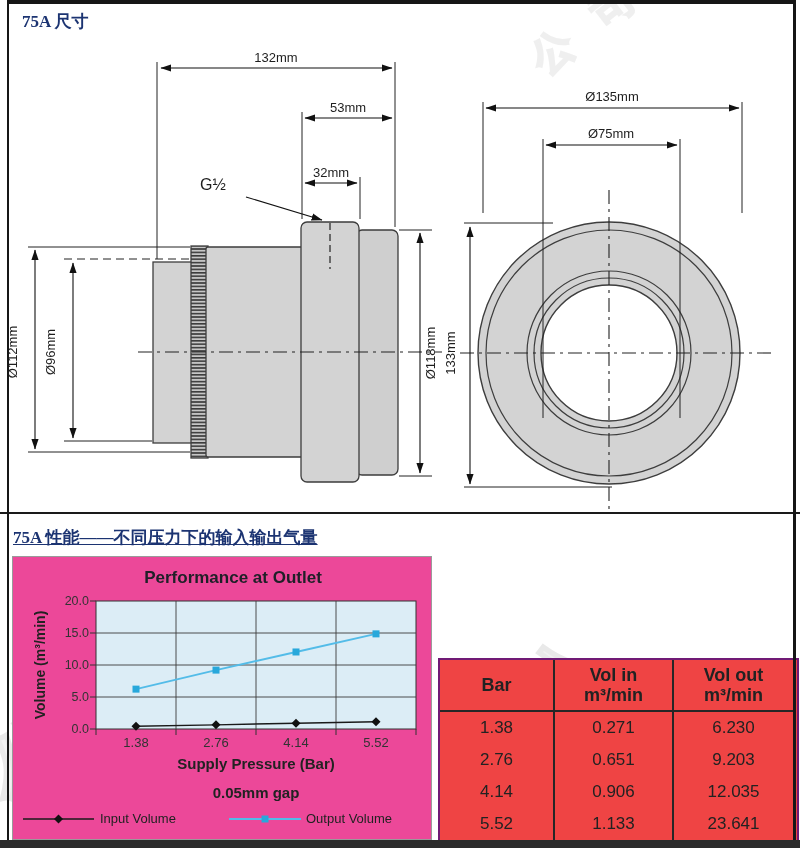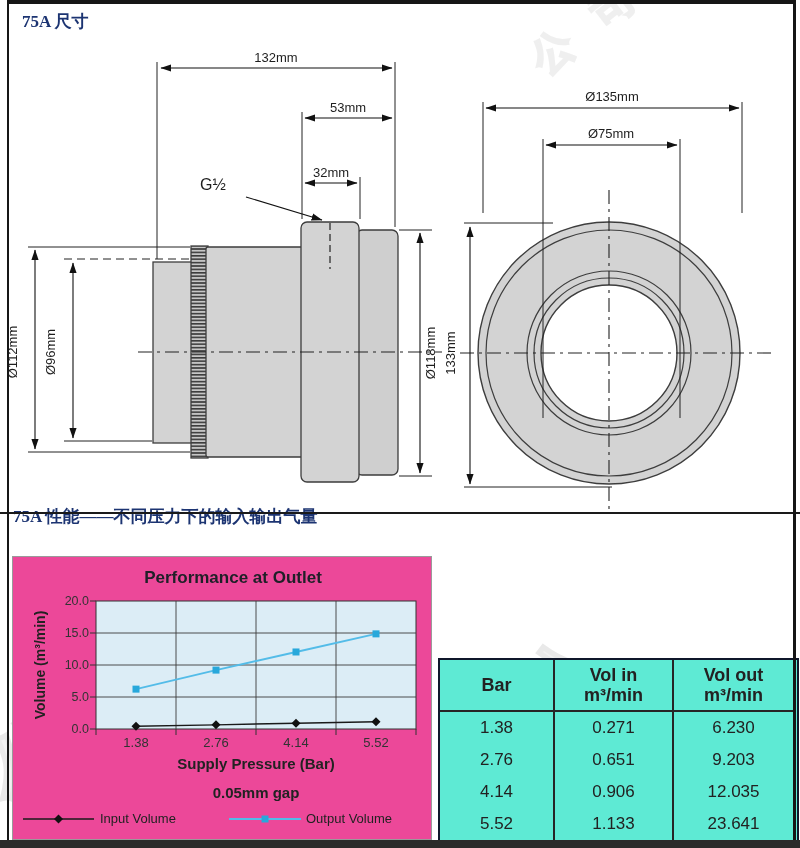--- a/index.html
+++ b/index.html
@@ -12,21 +12,21 @@
   .sec-title{position:absolute;left:13px;font-family:"Liberation Serif",serif;
              font-weight:bold;font-size:17px;color:#1c3472;z-index:3;white-space:nowrap;}
   .wm{position:absolute;z-index:0;color:#f1f1f1;-webkit-text-stroke:2px #e9e9e9;
       font-weight:bold;letter-spacing:34px;transform:rotate(-38deg);user-select:none;}
   svg{position:absolute;z-index:2;}
   svg text{font-family:"Liberation Sans",sans-serif;}
   .dimtext{font-size:13px;fill:#1e1e1e;}
   .chart-box{position:absolute;left:12px;top:556px;width:418px;height:282px;
              background:#ec4899;border:1px solid #9a9a9a;z-index:2;}
   .perf-table{position:absolute;left:438px;top:658px;width:357px;height:182px;
-              border:2px solid #0f172a;background:#5eead4;z-index:2;
+              border:2px solid #701a75;background:#ef4444;z-index:2;
               display:grid;grid-template-columns:115px 119px 119px;
               grid-template-rows:52px 32px 32px 32px 32px;color:#222;}
   .perf-table .cell{display:flex;align-items:center;justify-content:center;font-size:17px;}
   .perf-table .hcell{flex-direction:column;font-weight:bold;font-size:18px;line-height:20px;
                      border-bottom:2px solid #262626;}
   .perf-table .vline{border-right:2px solid #262626;}
 </style>
 </head>
 <body>
 
@@ -114,21 +114,21 @@
     <g stroke="#111" stroke-width="1.1">
       <line x1="486" y1="108" x2="739" y2="108" marker-start="url(#arr)" marker-end="url(#arr)"></line>
       <line x1="546" y1="145" x2="677" y2="145" marker-start="url(#arr)" marker-end="url(#arr)"></line>
       <line x1="470" y1="227" x2="470" y2="484" marker-start="url(#arr)" marker-end="url(#arr)"></line>
     </g>
     <text class="dimtext" x="612" y="101" text-anchor="middle">Ø135mm</text>
     <text class="dimtext" x="611" y="138" text-anchor="middle">Ø75mm</text>
     <text class="dimtext" transform="translate(455,353) rotate(-90)" text-anchor="middle">133mm</text>
   </svg>
 
-  <div class="sec-title" style="top:505px;">75A 性能——不同压力下的输入输出气量</div>
+  <div class="sec-title" style="top:526px;text-decoration:underline;">75A 性能——不同压力下的输入输出气量</div>
 
   <div class="chart-box">
     <svg id="chart-svg" width="418" height="280" viewBox="0 0 418 280" style="left:0;top:0;">
       <text x="220" y="26" text-anchor="middle" font-size="17" font-weight="bold" fill="#202028">Performance at Outlet</text>
 
       <rect x="83" y="44" width="320" height="128" fill="#dcedf6" stroke="#333" stroke-width="1"></rect>
       <g stroke="#3a3a3a" stroke-width="0.9">
         <line x1="83" y1="76" x2="403" y2="76"></line>
         <line x1="83" y1="108" x2="403" y2="108"></line>
         <line x1="83" y1="140" x2="403" y2="140"></line>

